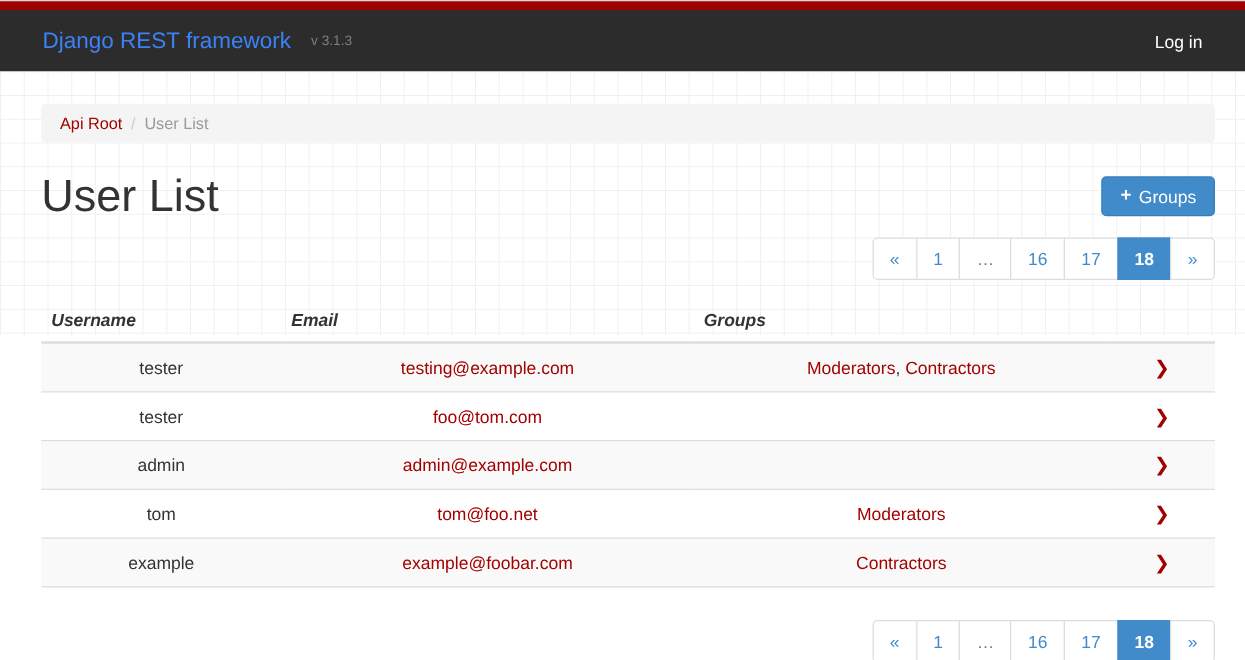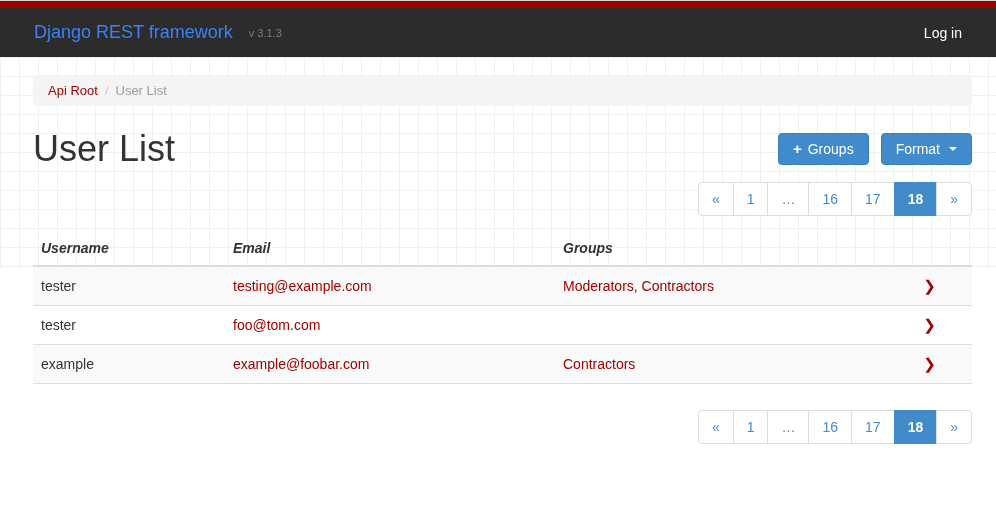--- a/index.html
+++ b/index.html
@@ -33,21 +33,21 @@
     position: relative;
     z-index: 2;
   }
   .brand   { color: #3b82f6; font-size: 18px; }
   .version { color: #7d7d7d; font-size: 11px; margin-left: 16px; }
   .login   { margin-left: auto; color: #ffffff; font-size: 14px; cursor: pointer; text-decoration: none; text-align: right; }
 
   .container { position: relative; z-index: 1; width: 939px; margin-left: 33px; }
 
   .breadcrumb {
-    margin-top: 18px;
+    margin-top: 26px;
     background: #f4f4f4;
     border-radius: 4px;
     padding: 8px 15px;
     font-size: 13px;
     color: #9b9b9b;
   }
   .breadcrumb a { color: #a30000; text-decoration: none; }
   .breadcrumb .sep { color: #cccccc; margin: 0 7px; }
 
   .page-head {
@@ -125,20 +125,21 @@
   }
   table.user-table th.col-username { width: 192px; }
   table.user-table th.col-email    { width: 330px; }
   table.user-table th.col-groups   { width: 332px; }
   table.user-table th.col-detail   { width: 85px; }
   table.user-table td {
     padding: 10px 8px;
     border-top: 1px solid #ddd;
     color: #333;
     background-clip: padding-box;
+    text-align: center;
   }
   table.user-table tbody tr:nth-child(odd)  { background: #f9f9f9; }
   table.user-table tbody tr:nth-child(even) { background: #ffffff; }
   table.user-table tbody tr:last-child { border-bottom: 1px solid #ddd; }
   table.user-table a { color: #a30000; text-decoration: none; cursor: pointer; }
   td.chev { text-align: center; }
   td.chev a { font-weight: bold; font-size: 15px; color: #a30000; }
 </style>
 </head>
 <body>
@@ -159,24 +160,20 @@
   <div class="breadcrumb">
     <a>Api Root</a><span class="sep">/</span><span>User List</span>
   </div>
 
   <div class="page-head">
     <h1 class="page-title">User List</h1>
     <div class="btn-group">
       <button class="btn">
         <span class="plus">+</span>
         <span>Groups</span>
-      </button>
-      <button class="btn">
-        <span>Format</span>
-        <span class="caret"></span>
       </button>
     </div>
   </div>
 
   <div class="pager-row top">
     <ul class="pagination">
         <li>
           <a>«</a>
         </li>
         <li>
@@ -216,20 +213,32 @@
           <td><a>Moderators</a>, <a>Contractors</a></td>
           <td class="chev"><a>❯</a></td>
         </tr>
         <tr>
           <td>tester</td>
           <td><a>foo@tom.com</a></td>
           <td></td>
           <td class="chev"><a>❯</a></td>
         </tr>
         <tr>
+          <td>admin</td>
+          <td><a>admin@example.com</a></td>
+          <td></td>
+          <td class="chev"><a>❯</a></td>
+        </tr>
+        <tr>
+          <td>tom</td>
+          <td><a>tom@foo.net</a></td>
+          <td><a>Moderators</a></td>
+          <td class="chev"><a>❯</a></td>
+        </tr>
+        <tr>
           <td>example</td>
           <td><a>example@foobar.com</a></td>
           <td><a>Contractors</a></td>
           <td class="chev"><a>❯</a></td>
         </tr>
       </tbody>
   </table>
 
   <div class="pager-row bottom">
     <ul class="pagination">

